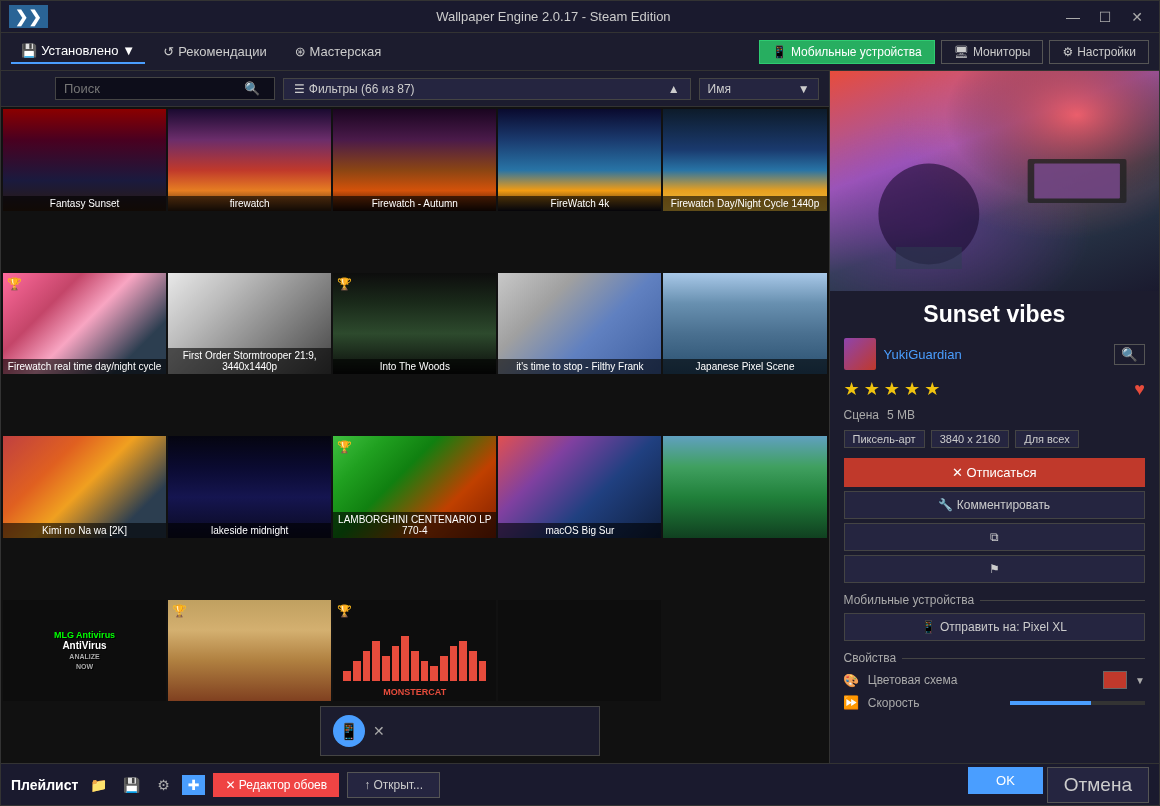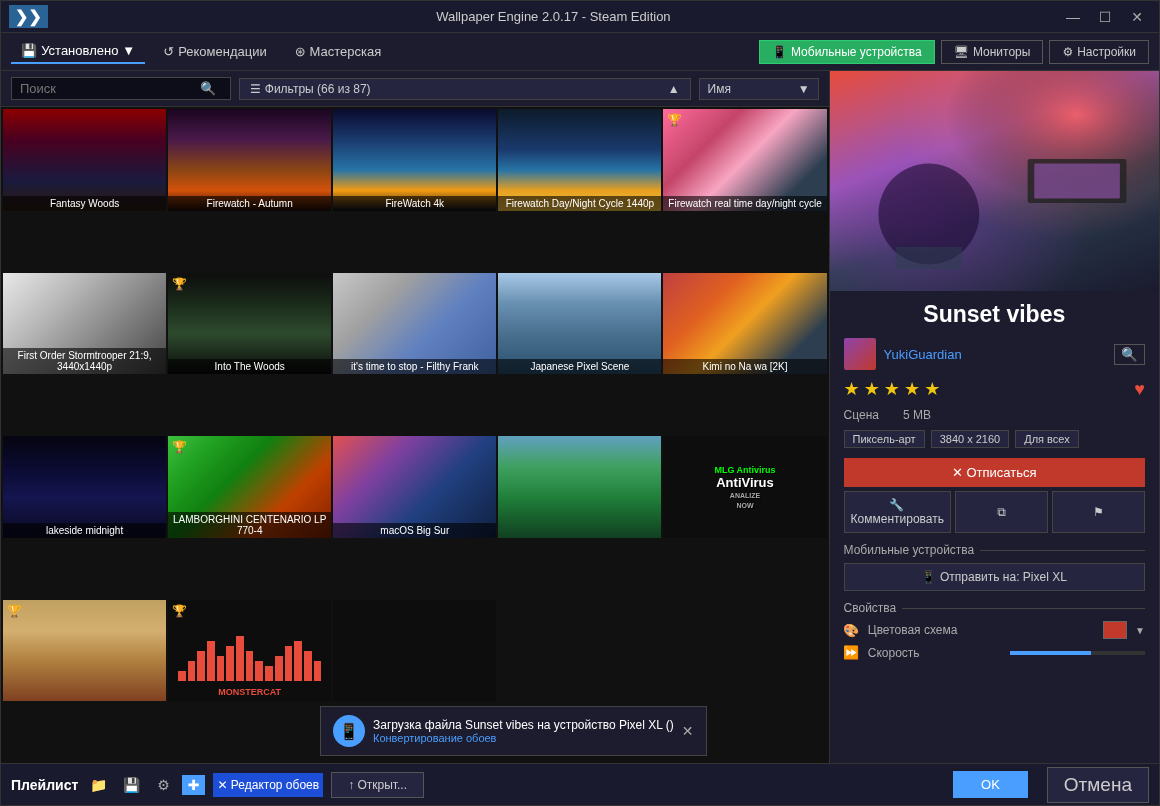--- a/index.html
+++ b/index.html
@@ -124,20 +124,21 @@
       background: #1c1c2e;
       border-bottom: 1px solid #333;
     }
     .search-input-wrap {
       display: flex;
       align-items: flex-start;
       background: #0d0d1a;
       border: 1px solid #444;
       flex: 0 0 220px;
       padding: 3px 8px;
+      margin-left: 44px;
     }
     .search-input {
       background: transparent;
       border: none;
       color: #ccc;
       outline: none;
       font-size: 13px;
       width: 180px;
     }
     .filter-btn {
@@ -261,21 +262,21 @@
     .stars-row {
       display: flex;
       align-items: center;
       gap: 4px;
       margin-bottom: 8px;
     }
     .star { color: #f1c40f; font-size: 18px; }
     .heart { color: #e74c3c; font-size: 18px; margin-left: auto; }
     .info-row {
       display: flex;
-      gap: 24px;
+      gap: 8px;
       margin-bottom: 8px;
       color: #aaa;
       font-size: 12px;
     }
     .info-tag {
       background: #252540;
       border: 1px solid #444;
       padding: 2px 8px;
       color: #ccc;
       font-size: 11px;
@@ -304,20 +305,21 @@
       display: flex;
       align-items: center;
       justify-content: center;
       gap: 4px;
       flex: 1;
     }
     .action-row {
       display: flex;
       gap: 4px;
       margin-bottom: 10px;
+      flex-direction: column;
     }
     .section-label {
       color: #aaa;
       font-size: 12px;
       margin-bottom: 6px;
       display: flex;
       align-items: center;
       gap: 6px;
     }
     .section-label::after {
@@ -391,45 +393,45 @@
     }
     .bottom-btn {
       background: transparent;
       border: none;
       color: #aaa;
       cursor: pointer;
       font-size: 14px;
       padding: 2px 4px;
     }
     .bottom-btn-blue {
-      background: #1d4ed8;
+      background: #ef4444;
       border: none;
       color: #fff;
-      padding: 5px 4px;
+      padding: 5px 12px;
       cursor: pointer;
       font-size: 12px;
       display: flex;
       align-items: center;
       gap: 4px;
     }
     .bottom-btn-open {
       background: #252540;
       border: 1px solid #555;
       color: #ccc;
       padding: 5px 16px;
       cursor: pointer;
       font-size: 12px;
       display: flex;
       align-items: center;
       gap: 4px;
     }
     .right-bottom {
       display: flex;
-      align-items: center;
-      gap: 19px;
+      align-items: flex-start;
+      gap: 4px;
       margin-left: auto;
     }
     .ok-btn {
       background: #4a9eff;
       border: none;
       color: #fff;
       padding: 6px 28px;
       cursor: pointer;
       font-size: 13px;
     }
@@ -597,21 +599,25 @@
         </button>
         <div class="sort-select">
           <span>Имя</span>
           <span style="margin-left:auto;">▼</span>
         </div>
       </div>
 
       <div class="wallpaper-grid" id="wallpaper-grid" style="position:relative;">
       <div class="thumb">
             <div class="thumb-img wp-fantasy" style="width: 100%; height: 100%;"></div>
-            <div class="thumb-label">Fantasy Woods</div>
+            <div class="thumb-label">Fantasy Sunset</div>
+          </div>
+          <div class="thumb">
+            <div class="thumb-img wp-firewatch" style="width: 100%; height: 100%;"></div>
+            <div class="thumb-label">firewatch</div>
           </div>
           <div class="thumb">
             <div class="thumb-img wp-firewatch-autumn" style="width: 100%; height: 100%;"></div>
             <div class="thumb-label">Firewatch - Autumn</div>
           </div>
           <div class="thumb">
             <div class="thumb-img wp-firewatch4k" style="width: 100%; height: 100%;"></div>
             <div class="thumb-label">FireWatch 4k</div>
           </div>
           <div class="thumb">
@@ -655,21 +661,21 @@
           </div>
           <div class="thumb">
             <div class="thumb-img wp-macos" style="width: 100%; height: 100%;"></div>
             <div class="thumb-label">macOS Big Sur</div>
           </div>
           <div class="thumb">
             <div class="thumb-img wp-island" style="width: 100%; height: 100%;"></div>
           </div>
           <div class="thumb">
             <div class="thumb-img wp-mlg" style="width: 100%; height: 100%; position: relative;">
-              <div style="color:#00ff00;font-size:9px;font-weight:bold;text-align:center;position:absolute;top:50%;left:50%;transform:translate(-50%,-50%);text-shadow:1px 1px #000;width:90%;">MLG Antivirus<br><span style="color:#fff;font-size:13px;font-weight:bold;">AntiVirus</span><br><span style="font-size:7px;color:#aaa;">ANALIZE<br>NOW</span></div>
+              <div style="color:#00ff00;font-size:9px;font-weight:bold;text-align:center;position:absolute;top:50%;left:50%;transform:translate(-50%,-50%);text-shadow:1px 1px #000;width:90%;">MLG Antivirus<br><span style="color:#fff;font-size:10px;font-weight:bold;">AntiVirus</span><br><span style="font-size:7px;color:#aaa;">ANALIZE<br>NOW</span></div>
             </div>
           </div>
           <div class="thumb">
             <div class="thumb-img wp-desert" style="width: 100%; height: 100%;"></div>
             <div class="thumb-trophy">🏆</div>
           </div>
           <div class="thumb">
             <div class="thumb-img monstercat-thumb" style="width: 100%; height: 100%; position: relative;">
               <div class="mono-bars">
                 <div class="mono-bar" style="height: 20%;"></div>
@@ -811,18 +817,14 @@
     <div class="right-bottom">
       <button class="ok-btn">OK</button>
       <button class="cancel-btn">Отмена</button>
     </div>
   </div>
 
 </div>
 
 <div class="notification-toast" style="position:fixed; bottom:50px; left:320px;">
   <div class="toast-icon">📱</div>
-  <div class="toast-text">
-    <div class="toast-title">Загрузка файла Sunset vibes на устройство Pixel XL ()</div>
-    <div class="toast-sub">Конвертирование обоев</div>
-  </div>
   <button class="toast-close">✕</button>
 </div>
 
 </body></html>

